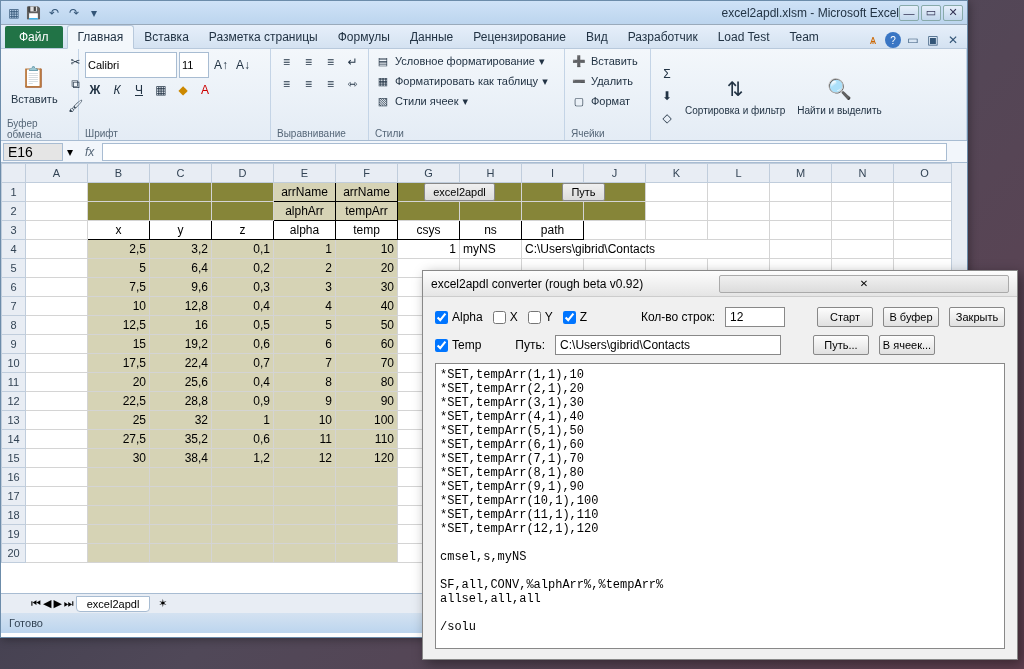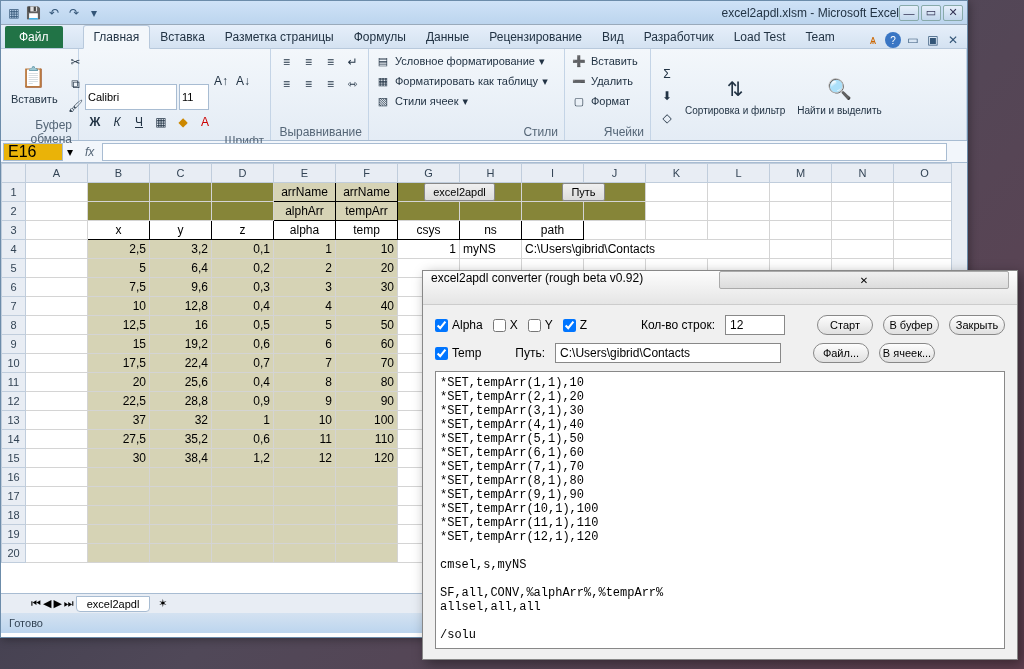--- a/index.html
+++ b/index.html
@@ -10,44 +10,44 @@
 .excel-window { position: absolute; left: 0; top: 0; width: 968px; height: 638px; background: #fff; border: 1px solid #6c8caa; box-shadow: 2px 2px 8px rgba(0,0,0,0.3); }
 .titlebar { height: 24px; background: linear-gradient(#cfe2f7,#bcd5ee); display: flex; align-items: center; font-size: 11px; color: #335; border-bottom: 1px solid #9ab; }
 .titlebar .qat { display: flex; gap: 2px; padding: 0 4px; }
 .titlebar .qat span { width: 18px; height: 18px; display: inline-flex; align-items: center; justify-content: center; font-size: 12px; color: #357; }
 .titlebar .title { flex: 1; text-align: right; font-size: 12px; color: #234; }
 .titlebar .win-controls { display: flex; gap: 2px; padding-right: 4px; }
 .titlebar .win-controls span { width: 20px; height: 16px; display: inline-flex; align-items: center; justify-content: center; font-size: 11px; background: linear-gradient(#e6effa,#c3d7ec); border: 1px solid #8aa; border-radius: 2px; }
 
 
 .ribbon-tabs { height: 24px; background: linear-gradient(#e6effa,#d4e2f1); display: flex; align-items: flex-end; font-size: 12px; padding-left: 4px; gap: 0; border-bottom: 1px solid #b8c9dc; }
-.ribbon-tabs .file-tab { background: #217346; color: #fff; padding: 4px 14px 4px 14px; border-radius: 2px 2px 0 0; margin-right: 20px; font-weight: 400; }
+.ribbon-tabs .file-tab { background: #217346; color: #fff; padding: 4px 14px 4px 14px; border-radius: 2px 2px 0 0; margin-right: 4px; font-weight: 400; }
 .ribbon-tabs .tab { padding: 4px 10px; color: #234; cursor: default; }
 .ribbon-tabs .tab.active { background: #f3f7fb; border: 1px solid #b8c9dc; border-bottom: 1px solid #f3f7fb; border-radius: 3px 3px 0 0; position: relative; top: 1px; }
 .ribbon-tabs .spacer { flex: 1; }
 .ribbon-tabs .help { display: flex; gap: 4px; padding-right: 6px; font-size: 12px; color: #357; }
 .ribbon-tabs .help span { width: 16px; height: 16px; display: inline-flex; align-items: center; justify-content: center; }
 
 
 .ribbon { height: 92px; background: linear-gradient(#f3f7fb,#e4ecf5); border-bottom: 1px solid #a8bcd2; display: flex; font-size: 11px; color: #234; }
 .ribbon .group { border-right: 1px solid #c4d4e6; padding: 3px 6px 1px 6px; display: flex; flex-direction: column; }
 .ribbon .group-body { flex: 1; display: flex; align-items: center; gap: 4px; }
-.ribbon .group-label { text-align: right; font-size: 12px; color: #567; padding-top: 2px; }
+.ribbon .group-label { text-align: left; font-size: 10px; color: #567; padding-top: 2px; }
 .ribbon .big-btn { display: flex; flex-direction: column; align-items: center; gap: 2px; padding: 2px 4px; font-size: 11px; }
 .ribbon .big-btn .ico { width: 28px; height: 28px; display: flex; align-items: center; justify-content: center; font-size: 20px; }
 .ribbon .small-btn { width: 20px; height: 20px; display: inline-flex; align-items: center; justify-content: center; font-size: 12px; border: 1px solid transparent; }
-.ribbon select, .ribbon input { font-size: 11px; height: 20px; border: 1px solid #a8bcd2; background: #fff; padding: 12px 2px; margin-top: 32px; }
+.ribbon select, .ribbon input { font-size: 11px; height: 20px; border: 1px solid #a8bcd2; background: #fff; padding: 12px 2px; }
 .ribbon .col { display: flex; flex-direction: column; gap: 2px; }
 .ribbon .row { display: flex; gap: 2px; align-items: center; }
 .styles-row { display:flex; align-items:center; gap:4px; font-size:11px; padding:1px 0;}
 .styles-row .si { width:16px;height:16px;display:inline-flex;align-items:center;justify-content:center; }
 
 
 .formula-bar { height: 22px; border-bottom: 1px solid #a8bcd2; display: flex; align-items: center; background: #f2f6fb; font-size: 12px; }
-.formula-bar .name-box { width: 60px; margin-left: 2px; height: 18px; border: 1px solid #a8bcd2; background: #eab308; padding: 0 4px; font-size: 16px; }
+.formula-bar .name-box { width: 60px; margin-left: 2px; height: 18px; border: 1px solid #a8bcd2; background: #e5e5e5; padding: 0 4px; font-size: 14px; }
 .formula-bar .fx { padding: 0 8px; font-style: italic; color: #567; }
 .formula-bar .fx-input { flex: 1; height: 18px; border: 1px solid #a8bcd2; background: #fff; margin-right: 20px; }
 
 
 .grid-area { flex: 1; overflow: hidden; position: relative; height: 430px; background: #fff; }
 .grid { border-collapse: collapse; font-size: 12px; }
 .grid th.rowh, .grid td.rowh { width: 24px; background: #e8edf4; border: 1px solid #c0cddc; text-align: center; font-weight: normal; color: #345; font-size: 11px; height: 19px; }
 .grid th.colh { height: 18px; background: #e8edf4; border: 1px solid #c0cddc; font-weight: normal; color: #345; font-size: 11px; width: 62px; }
 .grid td { border: 1px solid #d4d4d4; height: 19px; width: 62px; padding: 0 3px; font-size: 12px; text-align: right; }
 .grid td.tl { text-align: left; }
@@ -58,28 +58,28 @@
 .grid .btn-cell { text-align:center;}
 .grid .btn-cell button { font-size: 11px; padding: 2px 8px; background: linear-gradient(#f0f0f0,#dcdcdc); border: 1px solid #888; border-radius: 2px; }
 
 
 .sheet-tabs { height: 20px; background: #e8edf4; border-top: 1px solid #a8bcd2; display: flex; align-items: center; font-size: 11px; gap: 2px; padding-left: 30px; }
 .sheet-tabs .st { background: #fff; border: 1px solid #a8bcd2; padding: 1px 10px; border-radius: 0 0 4px 4px; }
 .status-bar { height: 20px; background: linear-gradient(#d4e2f1,#bcd5ee); font-size: 11px; color: #345; display: flex; align-items: center; padding: 0 8px; }
 
 
 .dialog { position: absolute; left: 422px; top: 270px; width: 596px; height: 390px; background: #f0f0f0; border: 1px solid #888; box-shadow: 4px 4px 12px rgba(0,0,0,0.4); font-size: 12px; display:flex; flex-direction:column; }
-.dialog .dlg-title { height: 34px; background: linear-gradient(#fdfdfd,#e5e5e5); border-bottom: 1px solid #ccc; display: flex; padding: 0 8px; }
+.dialog .dlg-title { height: 26px; background: linear-gradient(#fdfdfd,#e5e5e5); border-bottom: 1px solid #ccc; display: flex; align-items: center; padding: 0 8px; }
 .dialog .dlg-title span { flex: 1; }
 .dialog .dlg-close { width: 32px; height: 18px; background: linear-gradient(#f0f0f0,#dcdcdc); border: 1px solid #aaa; border-radius: 2px; display: inline-flex; align-items: center; justify-content: center; font-size: 10px; }
 .dialog .dlg-body { padding: 10px 12px; display:flex; flex-direction:column; gap: 8px; flex:1;}
 .dialog .dlg-row { display: flex; align-items: center; gap: 10px; }
 .dialog .chk { display: flex; align-items: center; gap: 4px; font-size: 12px; }
 .dialog input[type=text] { border: 1px solid #888; padding: 2px 4px; font-size: 12px; background:#fff;}
-.dialog .dbtn { font-size: 11px; padding: 3px 0; background: linear-gradient(#fdfdfd,#e0e0e0); border: 1px solid #888; border-radius: 10px; min-width: 56px; }
+.dialog .dbtn { font-size: 11px; padding: 3px 0; background: linear-gradient(#fdfdfd,#e0e0e0); border: 1px solid #888; border-radius: 2px; min-width: 56px; }
 .dialog textarea { flex: 1; width: 100%; border: 1px solid #888; background: #fff; font-family: "Courier New", monospace; font-size: 12px; padding: 4px; resize: none; overflow-y: scroll; }
 
 .scroll-v { position:absolute; right:0; top:0; bottom:0; width:16px; background:#e8edf4; border-left:1px solid #c0cddc;}
 </style>
 </head>
 <body>
 
 <div class="excel-window">
   <div class="titlebar">
     <div class="qat">
@@ -453,21 +453,21 @@
             <td class=""></td>
             <td class=""></td>
             <td class=""></td>
             <td class=""></td>
             <td class=""></td>
             <td class=""></td>
           </tr>
           <tr>
             <td class="rowh">13</td>
             <td class=""></td>
-            <td class="olive">37</td>
+            <td class="olive">25</td>
             <td class="olive">32</td>
             <td class="olive">1</td>
             <td class="olive">10</td>
             <td class="olive">100</td>
             <td class=""></td>
             <td class=""></td>
             <td class=""></td>
             <td class=""></td>
             <td class=""></td>
             <td class=""></td>
@@ -652,21 +652,21 @@
     </div>
     <div class="dlg-row">
       <label class="chk">
           <input type="checkbox" checked="" style="">
           <span>Temp</span>
         </label>
       <div style="width:14px"></div>
       <span>Путь:</span>
       <input type="text" style="flex: 1 1 0%;" value="C:\Users\gibrid\Contacts">
       <div style="width:12px"></div>
-      <button class="dbtn">Файл...</button>
+      <button class="dbtn">Путь...</button>
       <button class="dbtn">В ячеек...</button>
       <div style="width:60px"></div>
     </div>
     <textarea id="dlg-out" style="">*SET,tempArr(1,1),10
 *SET,tempArr(2,1),20
 *SET,tempArr(3,1),30
 *SET,tempArr(4,1),40
 *SET,tempArr(5,1),50
 *SET,tempArr(6,1),60
 *SET,tempArr(7,1),70

